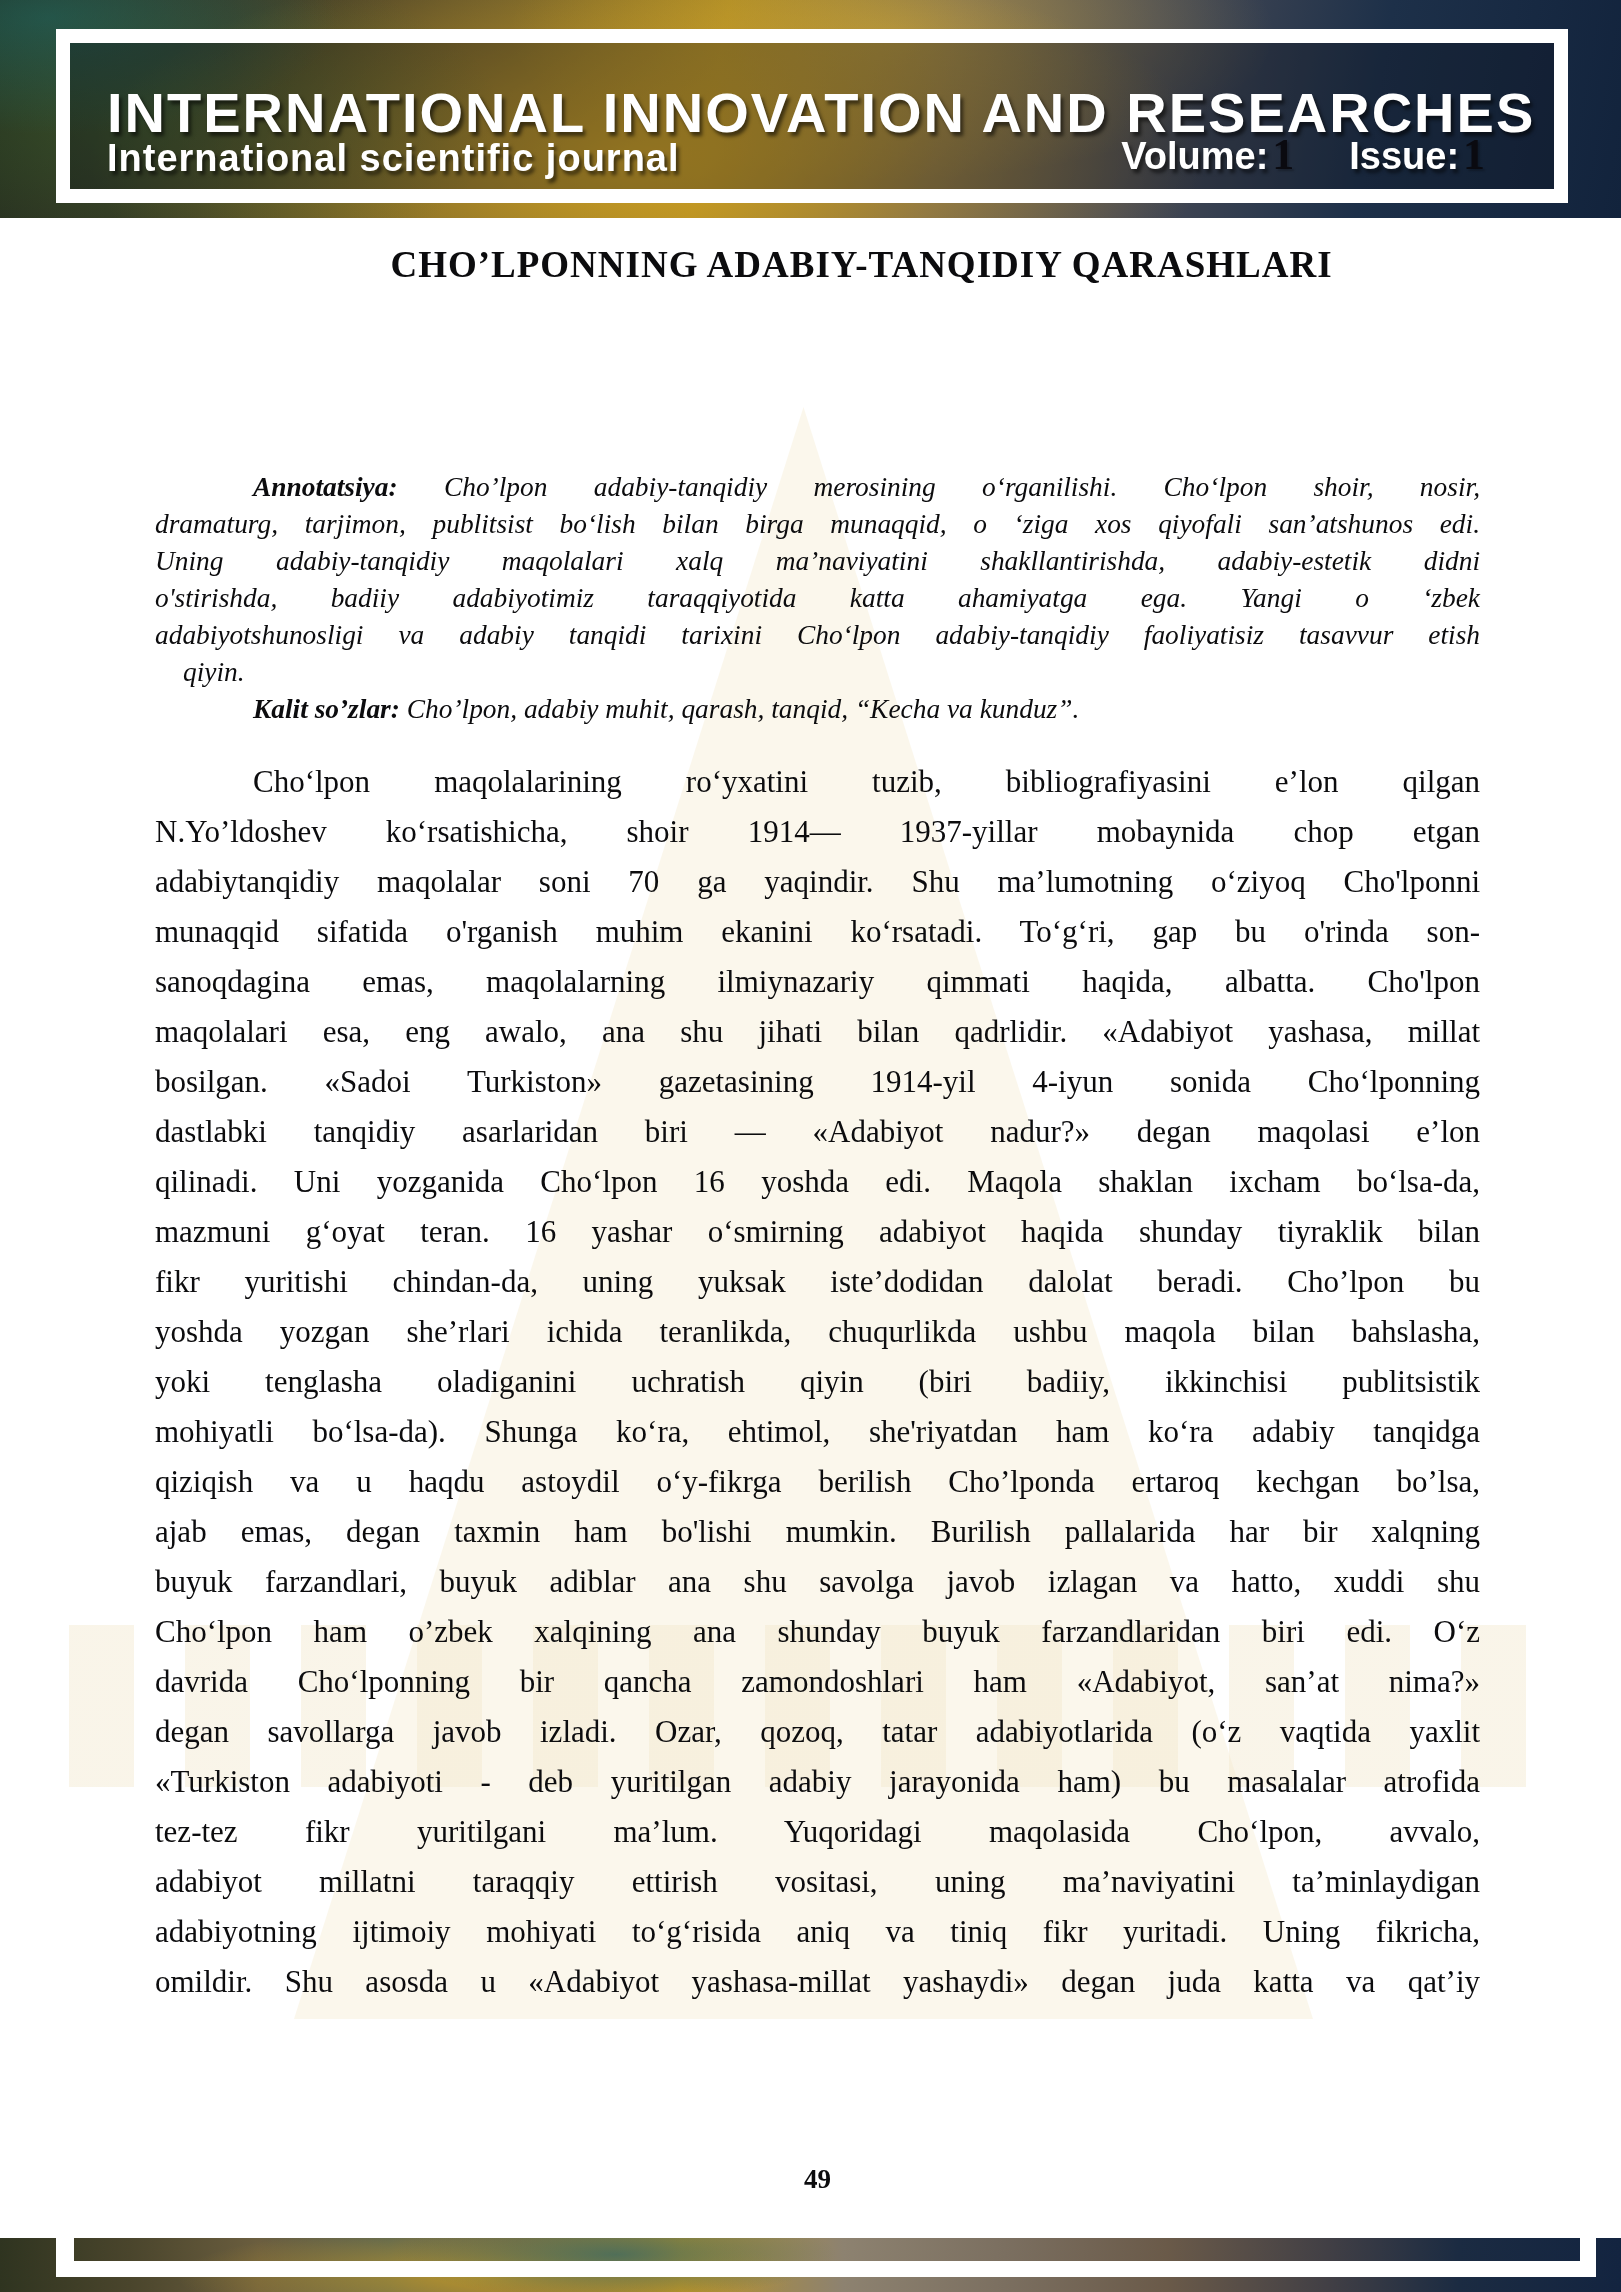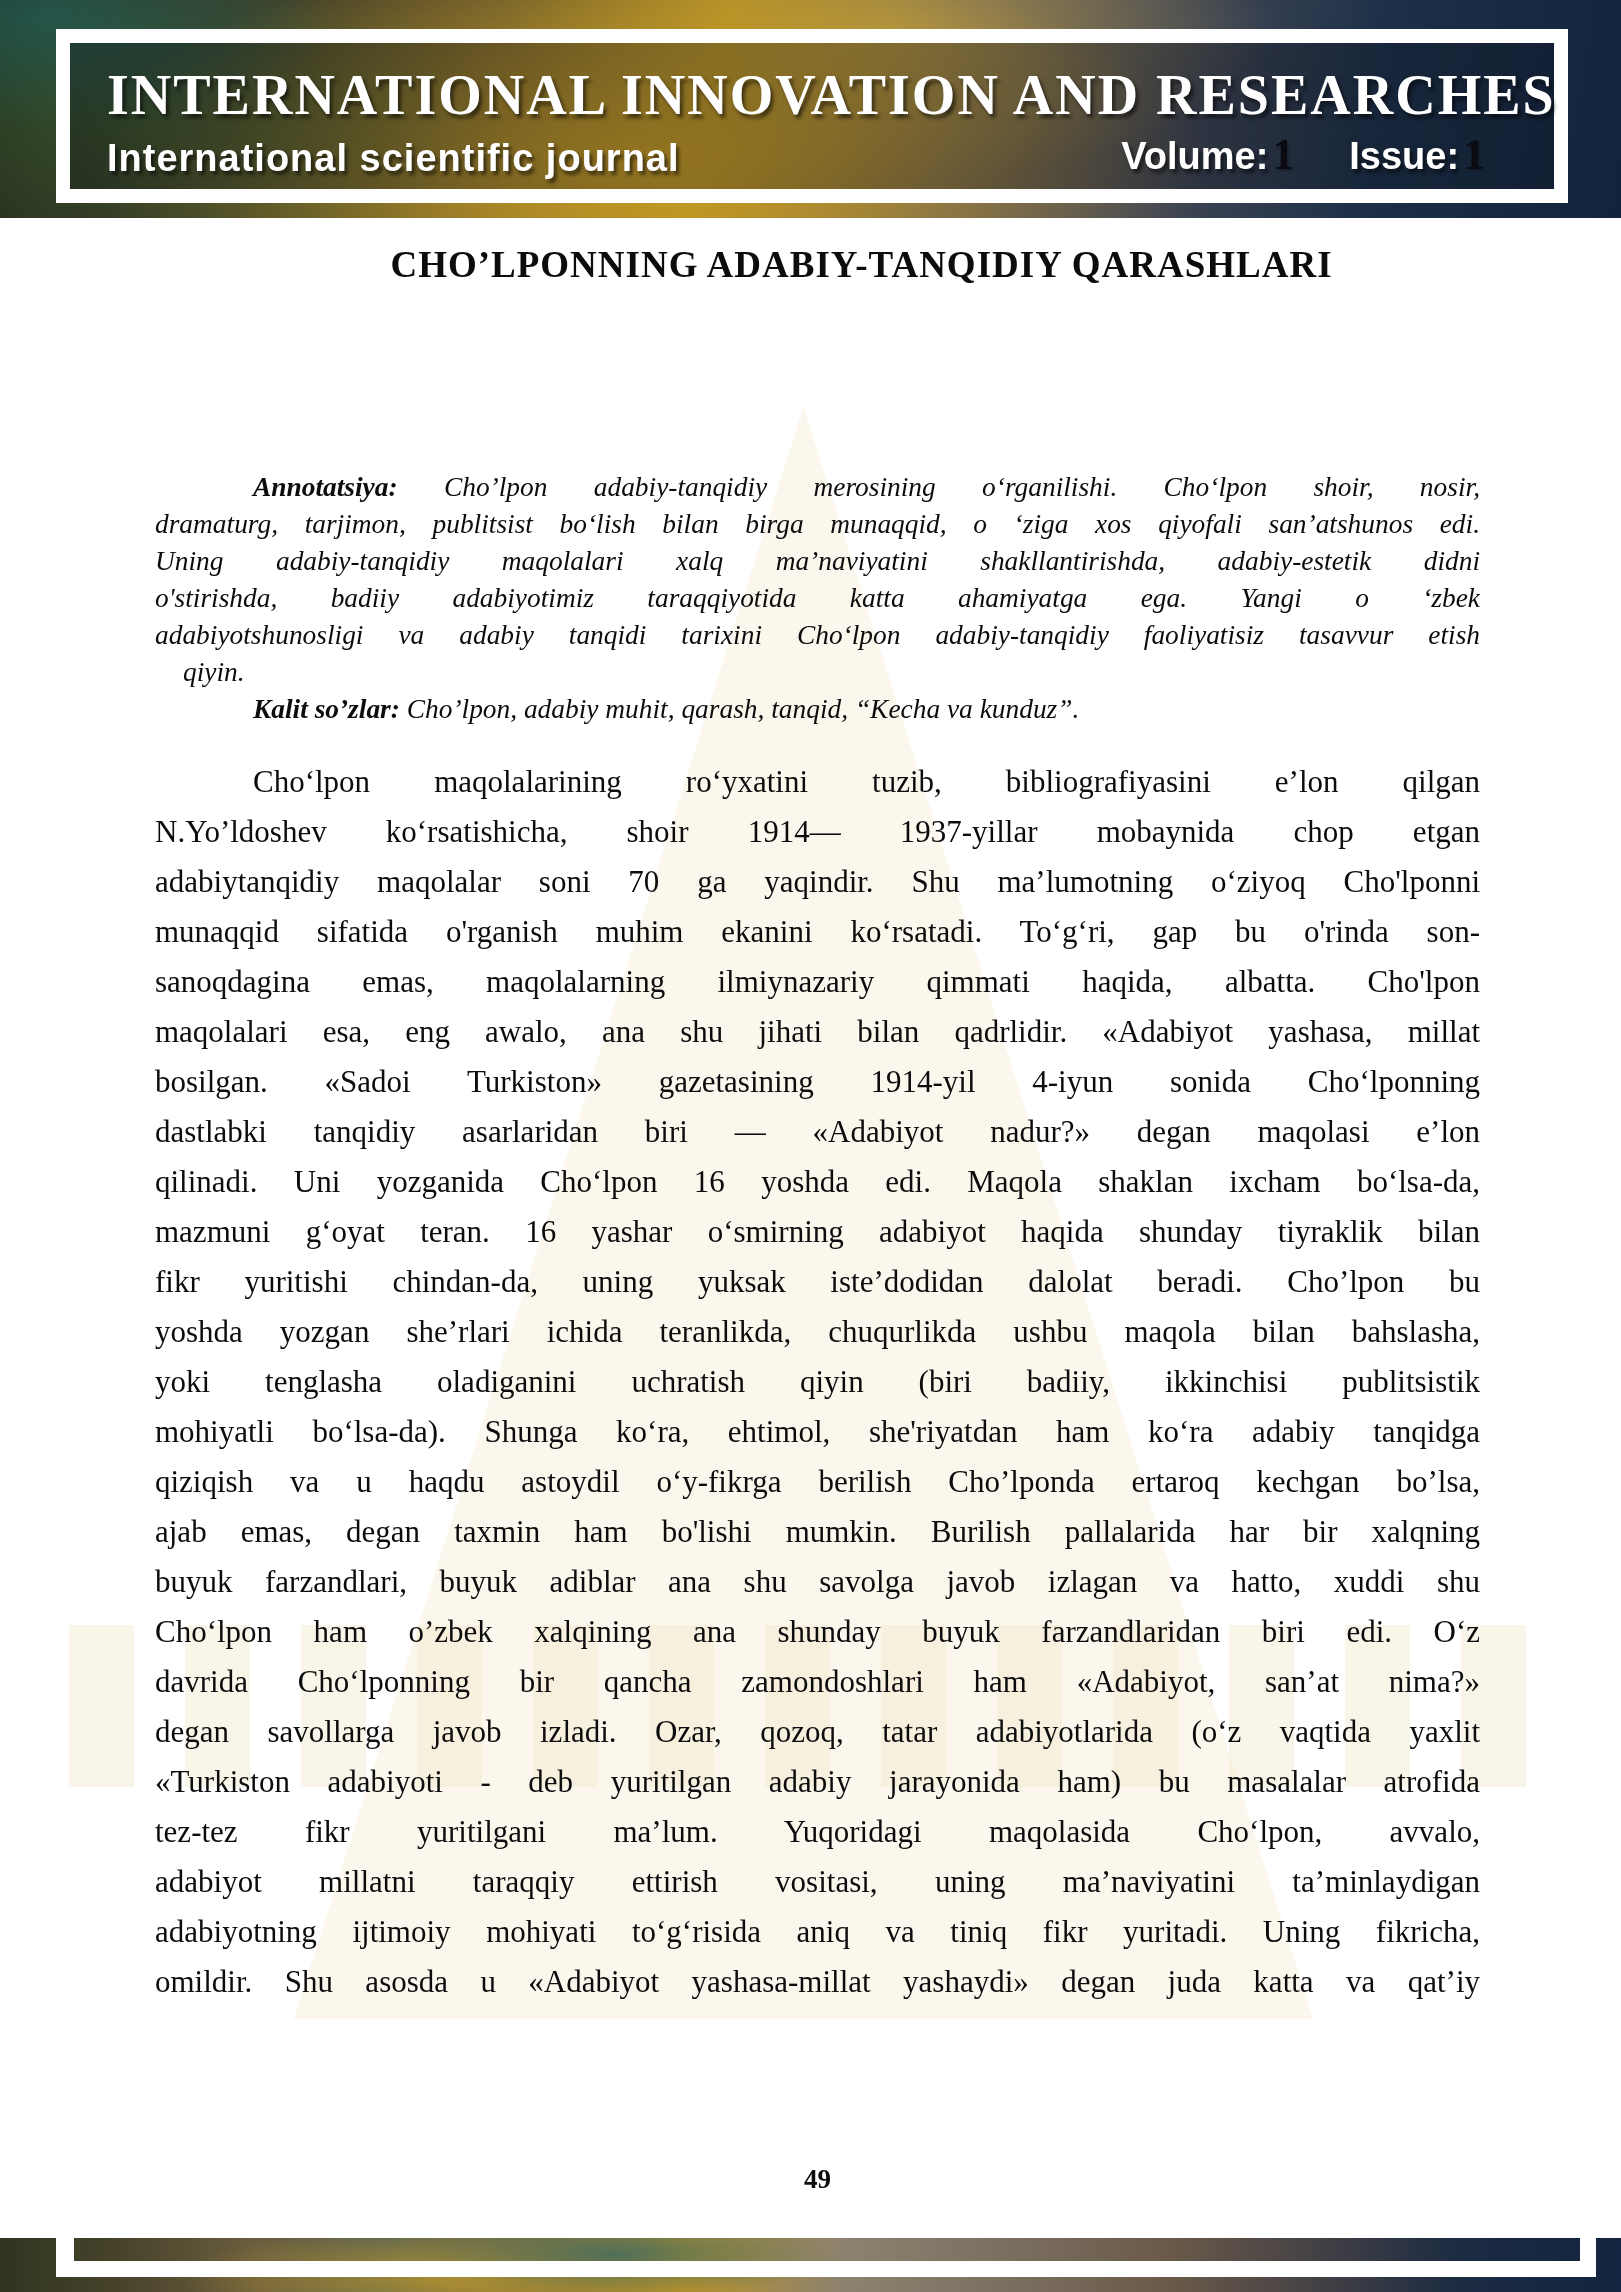--- a/index.html
+++ b/index.html
@@ -11,22 +11,22 @@
     background:
       radial-gradient(ellipse 412px 167px at 3% 8%,  rgba(30,110,105,0.55), rgba(30,110,105,0) 70%),
       radial-gradient(ellipse 510px 235px at 9% 55%, rgba(62,104,46,0.55),  rgba(62,104,46,0) 70%),
       radial-gradient(ellipse 745px 274px at 40% 72%,rgba(214,166,36,0.85), rgba(214,166,36,0) 75%),
       radial-gradient(ellipse 510px 196px at 55% 15%,rgba(232,192,62,0.45), rgba(232,192,62,0) 75%),
       linear-gradient(100deg,#23291e 0%,#3a3626 14%,#6a5a2c 30%,#9c7d22 44%,#6b6053 58%,#474a55 70%,#1d3049 84%,#12233c 100%);}
   .banner-frame{position:absolute;top:29px;left:56px;width:1512px;height:174px;
     border:14.7px solid #ffffff;box-sizing:border-box;
     box-shadow:inset 0 0 0 979px rgba(12,16,28,0.30);}
   .banner-inner{position:absolute;inset:0;}
-  .journal-title{position:absolute;left:37px;top:20px;white-space:nowrap;
-    font-family:Liberation Serif, serif;font-weight:700;
+  .journal-title{position:absolute;left:37px;top:37px;white-space:nowrap;
+    font-family:Liberation Sans, sans-serif;font-weight:700;
     font-size:56px;letter-spacing:2px;color:#ffffff;
     text-shadow:2.9px 3.9px 3.9px rgba(0,0,0,0.55);}
   .banner-row2{position:absolute;left:37px;right:69px;top:86px;display:flex;
     justify-content:space-between;align-items:flex-end;white-space:nowrap;}
   .journal-subtitle{font-family:"Liberation Sans","DejaVu Sans",sans-serif;font-weight:700;
     font-size:38px;letter-spacing:1px;color:#ffffff;text-shadow:2.9px 3.9px 3.9px rgba(0,0,0,0.55);}
   .vol-issue{display:flex;gap:55px;align-items:baseline;}
   .vi-pair{font-family:"Liberation Sans","DejaVu Sans",sans-serif;font-weight:700;
     font-size:38px;color:#ffffff;text-shadow:2.9px 3.9px 3.9px rgba(0,0,0,0.55);}
   .vi-num{font-family:"Liberation Serif","DejaVu Serif",serif;font-weight:700;

